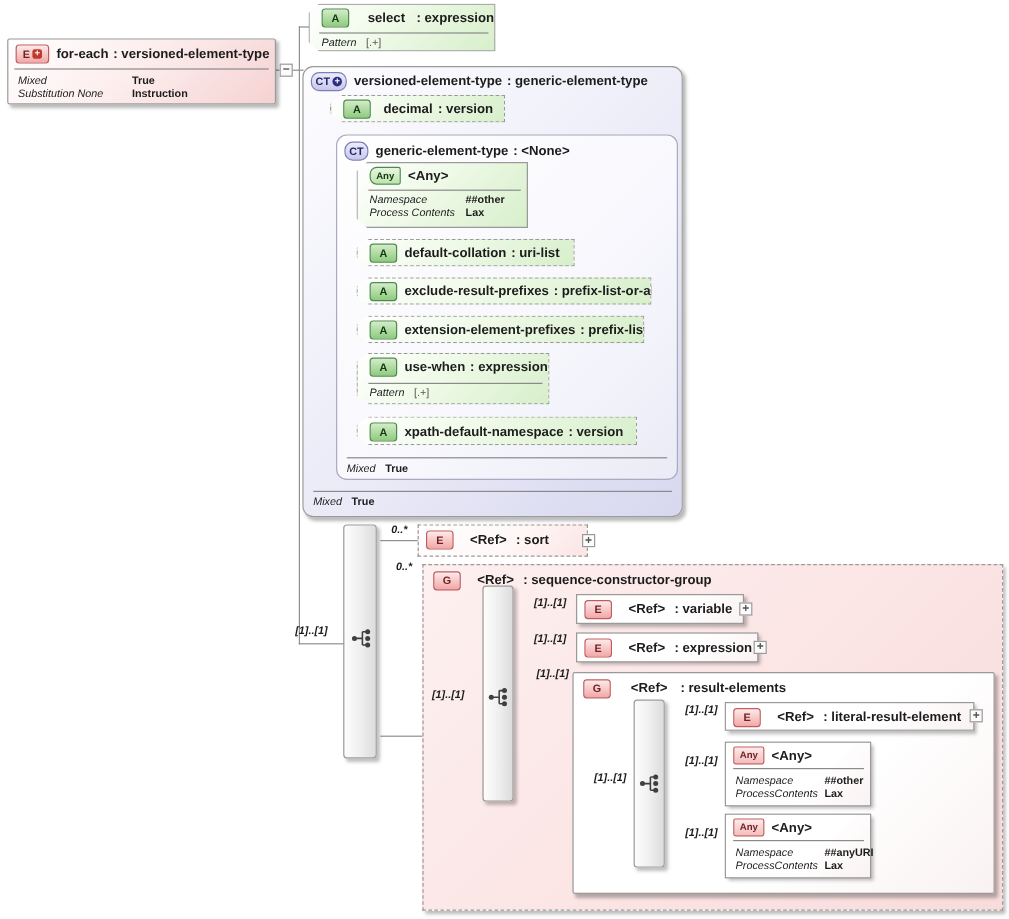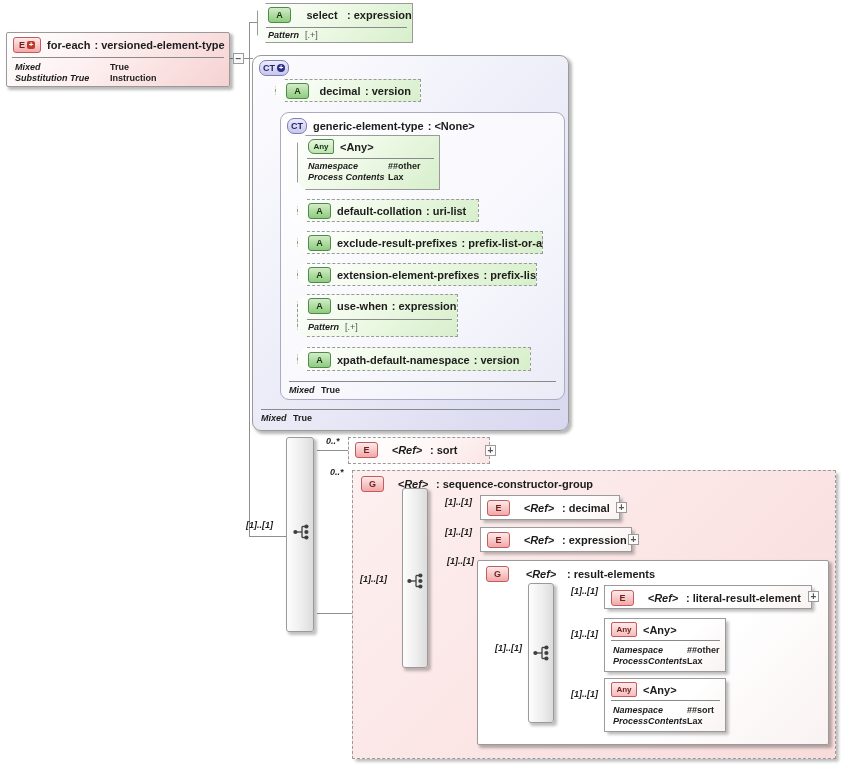--- a/index.html
+++ b/index.html
@@ -16,25 +16,25 @@
   .pinksoft{background:linear-gradient(135deg,#ffffff 0%,#fff7f7 55%,#fbe4e4 100%);}
   .greenbg{background:linear-gradient(135deg,#ffffff 0%,#f0fae9 40%,#d7efcb 100%);}
   .lavbg{background:linear-gradient(135deg,#fdfdff 0%,#ebebf8 55%,#d7d7ef 100%);}
   .lavsoft{background:linear-gradient(135deg,#ffffff 0%,#f7f7fd 60%,#ebebf7 100%);}
   .whitebg{background:linear-gradient(135deg,#ffffff 0%,#ffffff 60%,#faf2f2 100%);}
   .bigpink{background:linear-gradient(135deg,#fdf0f0 0%,#fbe3e3 60%,#f8dcdc 100%);}
   
   .hdr{display:flex;align-items:center;gap:6px;padding:4px 6px;}
   .title{font-weight:bold;font-size:11px;color:#1c1c1c;white-space:nowrap;display:flex;text-align:center;}
   .tname{margin-right:4px;}
-  .ncol{display:inline-block;min-width:46px;font-style:italic;}
+  .ncol{display:inline-block;min-width:46px;}
   .ncol50{display:inline-block;min-width:50px;}
   .hr{position:absolute;height:1px;background:#8a8a8a;}
   .prow{display:flex;font-size:9px;color:#1c1c1c;line-height:11px;padding:0 0 0 8px;}
-  .plabel{font-style:italic;flex:none;font-weight:bold;}
+  .plabel{font-style:italic;flex:none;}
   .pval{font-weight:bold;white-space:nowrap;}
   .w95{width:95px;} .w80{width:80px;} .w74{width:74px;} .w37{width:37px;} .w32{width:32px;}
   .footer{position:absolute;left:8px;right:8px;border-top:1px solid #8a8a8a;
           display:flex;font-size:9px;padding-top:3px;line-height:11px;color:#1c1c1c;}
   
   .ic{display:inline-flex;align-items:center;justify-content:center;flex:none;
       font-weight:bold;border-radius:3px;gap:1px;}
   .ic-a{width:21px;height:14px;border:1px solid #4d8a4d;color:#123812;font-size:9px;
         background:linear-gradient(180deg,#d3ecc8 0%,#8fcb7e 100%);}
   .ic-e{width:21px;height:14px;border:1px solid #c25c5c;color:#6e1f1f;font-size:9px;
@@ -103,21 +103,21 @@
           <span class="tname">for-each</span>
       <span>: versioned-element-type</span>
         </span>
     </div>
     <div class="hr" style="left:5px;right:5px;top:24px;"></div>
     <div class="prow" style="margin-top:5px;">
         <span class="plabel w95">Mixed</span>
         <span class="pval">True</span>
       </div>
     <div class="prow">
-        <span class="plabel w95">Substitution True</span>
+        <span class="plabel w95">Substitution None</span>
         <span class="pval">Instruction</span>
       </div>
   </div>
   <div class="toggle" style="left:233px;top:53px;">−</div>
 
   <div class="box greenbg tag" style="left:257px;top:3px;width:156px;height:40px;">
     <div class="hdr" style="padding:3px 6px 2px 10px;">
       <span class="ic ic-a">A</span>
       <span class="title">
           <span class="ncol50">select</span>
@@ -130,20 +130,24 @@
         <span class="pval" style="font-weight:normal;color:#555;">[.+]</span>
       </div>
   </div>
 
   <div class="box solid lavbg rounded" style="left:252px;top:55px;width:317px;height:376px;">
     <div class="hdr" style="padding:4px 6px;">
       <span class="ic ic-ct">
         <span>CT</span>
           <span class="emb emb-blue">+</span>
       </span>
+      <span class="title">
+          <span class="tname">versioned-element-type</span>
+      <span>: generic-element-type</span>
+        </span>
     </div>
     <div class="footer" style="bottom:6px;">
       <span class="plabel w32">Mixed</span>
       <span class="pval">True</span>
     </div>
   </div>
 
   <div class="box dashed greenbg tag" style="left:275px;top:79px;width:146px;height:23px;">
     <div class="hdr" style="padding:3px 6px 2px 10px;">
       <span class="ic ic-a">A</span>
@@ -289,21 +293,21 @@
   <div class="card" style="left:360px;top:574px;">[1]..[1]</div>
   <div class="card" style="left:445px;top:497px;">[1]..[1]</div>
   <div class="card" style="left:445px;top:527px;">[1]..[1]</div>
   <div class="card" style="left:447px;top:556px;">[1]..[1]</div>
 
   <div class="box solid whitebg" style="left:480px;top:495px;width:140px;height:25px;">
     <div class="hdr" style="padding:4px 6px;">
       <span class="ic ic-e">E</span>
       <span class="title">
           <span class="ncol">&lt;Ref&gt;</span>
-      <span>: decimal</span>
+      <span>: variable</span>
         </span>
     </div>
   </div>
   <div class="toggle" style="left:616px;top:502px;">+</div>
 
   <div class="box solid whitebg" style="left:480px;top:527px;width:152px;height:25px;">
     <div class="hdr" style="padding:4px 6px;">
       <span class="ic ic-e">E</span>
       <span class="title">
           <span class="ncol">&lt;Ref&gt;</span>
@@ -367,21 +371,21 @@
   </div>
 
   <div class="box solid whitebg" style="left:604px;top:678px;width:122px;height:54px;">
     <div class="hdr" style="padding:3px 6px;">
       <span class="ic ic-any-r">Any</span>
       <span class="title">&lt;Any&gt;</span>
     </div>
     <div class="hr" style="left:6px;right:5px;top:21px;"></div>
     <div class="prow" style="margin-top:5px;">
         <span class="plabel w74">Namespace</span>
-        <span class="pval">##sort</span>
+        <span class="pval">##anyURI</span>
       </div>
     <div class="prow">
         <span class="plabel w74">ProcessContents</span>
         <span class="pval">Lax</span>
       </div>
   </div>
 
 </div>
 
 </body></html>

